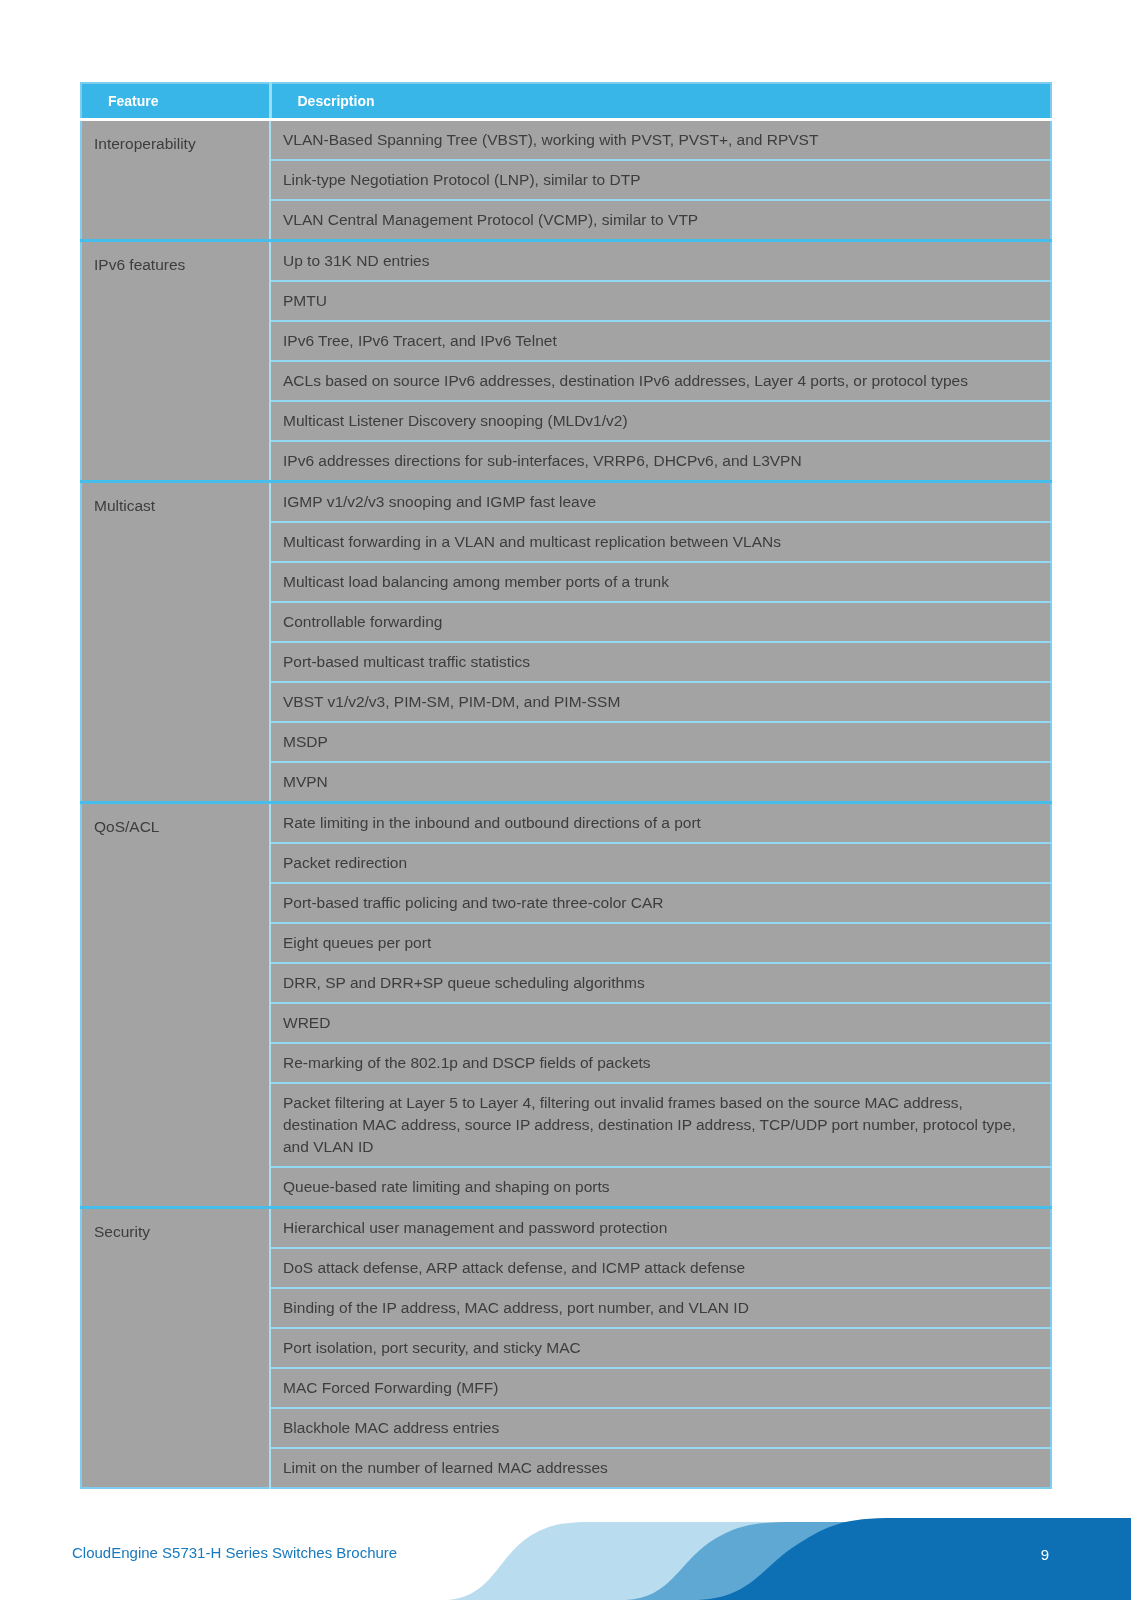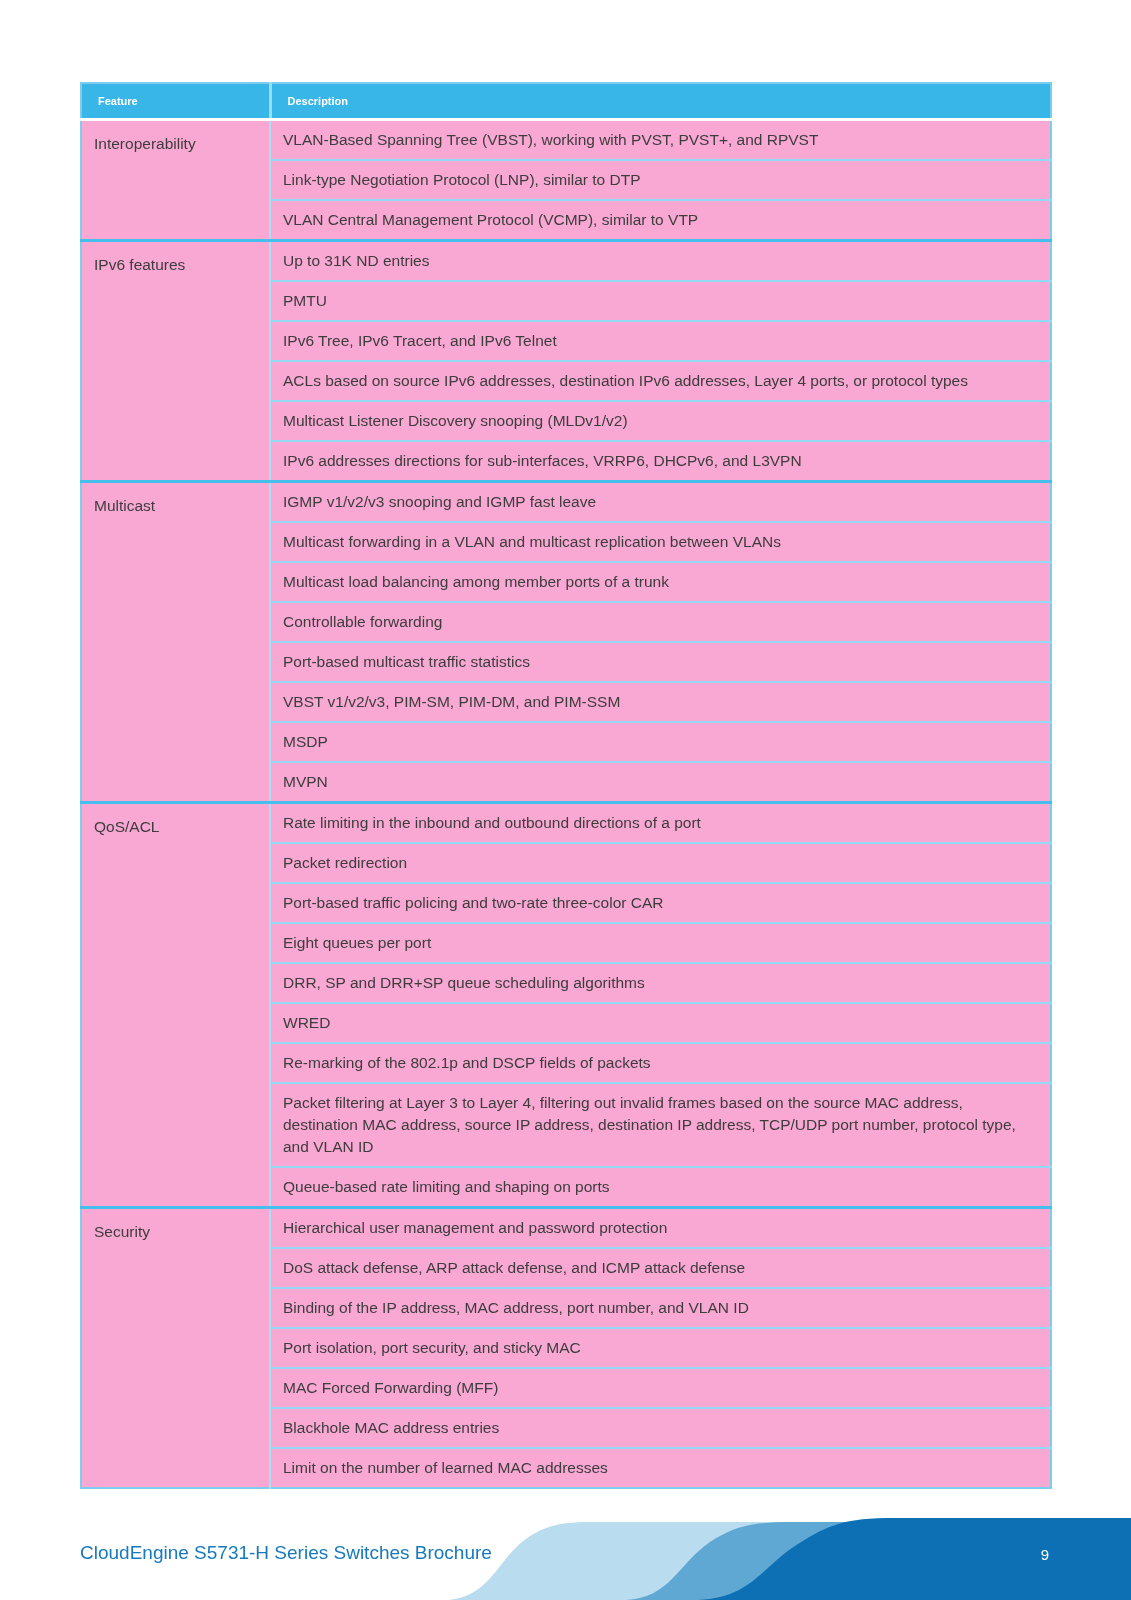--- a/index.html
+++ b/index.html
@@ -7,39 +7,39 @@
     position:relative;width:1131px;height:1600px;background:#ffffff;
     font-family:"Liberation Sans","DejaVu Sans",sans-serif;overflow:hidden;
   }
   table.features{
     position:absolute;left:80px;top:82px;width:972px;
     border-collapse:collapse;table-layout:fixed;
     border:2px solid #7ccdee;
   }
   col.c-feature{width:189px;}
   th{
-    background:#38b6e8;color:#ffffff;font-size:11px;font-weight:bold;
-    text-align:left;padding:7px 16px;line-height:20px;
+    background:#38b6e8;color:#ffffff;font-size:14px;font-weight:bold;
+    text-align:left;padding:7px 26px;line-height:20px;
     border-bottom:3px solid #ffffff;
   }
   th.h-feature{border-right:3px solid #9adef5;}
   td{
-    font-size:15.5px;color:#3d3d3d;background:#f9a8d4;
+    font-size:15.5px;color:#3d3d3d;background:#a3a3a3;
     padding:8px 12px;line-height:22px;vertical-align:middle;
   }
   td.feat{
     vertical-align:top;padding-top:12px;
     border-right:2px solid #a9dff5;
   }
   td.desc{border-top:2px solid #93d9f3;}
   tr.group-start td{border-top:3px solid #45beec;}
   tr.first-group td{border-top:none;}
   .footer-wave{position:absolute;left:0;bottom:0;width:1131px;height:90px;display:block;}
   .footer-title{
-    position:absolute;left:80px;top:1543px;font-size:19px;line-height:20px;
+    position:absolute;left:72px;top:1543px;font-size:15px;line-height:20px;
     color:#1779be;
   }
   .page-number{
     position:absolute;left:1030px;top:1546px;width:30px;text-align:center;
     font-size:15px;color:#ffffff;
   }
 </style>
 </head>
 <body>
 
@@ -127,21 +127,21 @@
         <tr>
           <td class="desc">DRR, SP and DRR+SP queue scheduling algorithms</td>
         </tr>
         <tr>
           <td class="desc">WRED</td>
         </tr>
         <tr>
           <td class="desc">Re-marking of the 802.1p and DSCP fields of packets</td>
         </tr>
         <tr>
-          <td class="desc">Packet filtering at Layer 3 to Layer 4, filtering out invalid frames based on the source MAC address, destination MAC address, source IP address, destination IP address, TCP/UDP port number, protocol type, and VLAN ID</td>
+          <td class="desc">Packet filtering at Layer 5 to Layer 4, filtering out invalid frames based on the source MAC address, destination MAC address, source IP address, destination IP address, TCP/UDP port number, protocol type, and VLAN ID</td>
         </tr>
         <tr>
           <td class="desc">Queue-based rate limiting and shaping on ports</td>
         </tr>
         <tr class="group-start">
           <td class="feat" rowspan="7">Security</td>
           <td class="desc">Hierarchical user management and password protection</td>
         </tr>
         <tr>
           <td class="desc">DoS attack defense, ARP attack defense, and ICMP attack defense</td>

